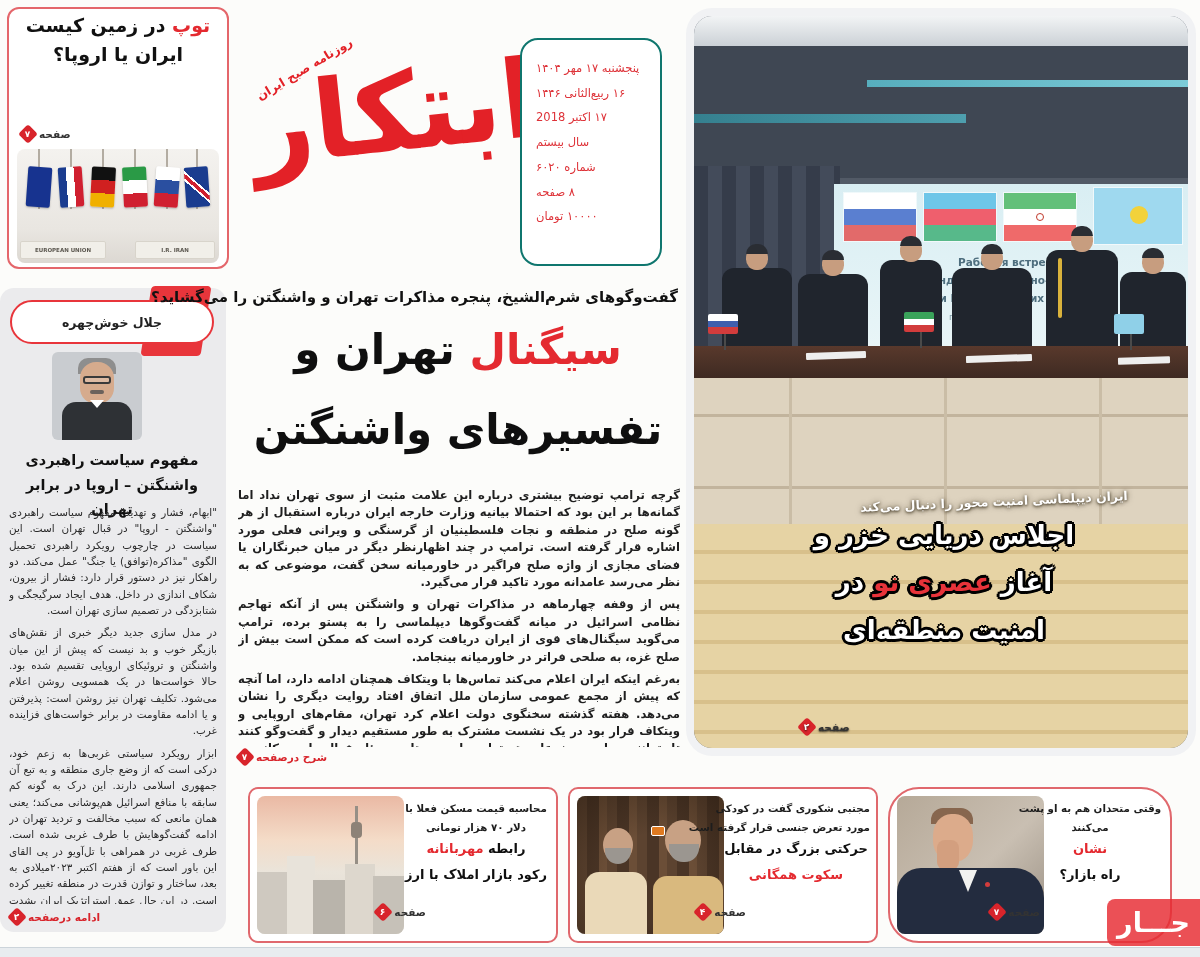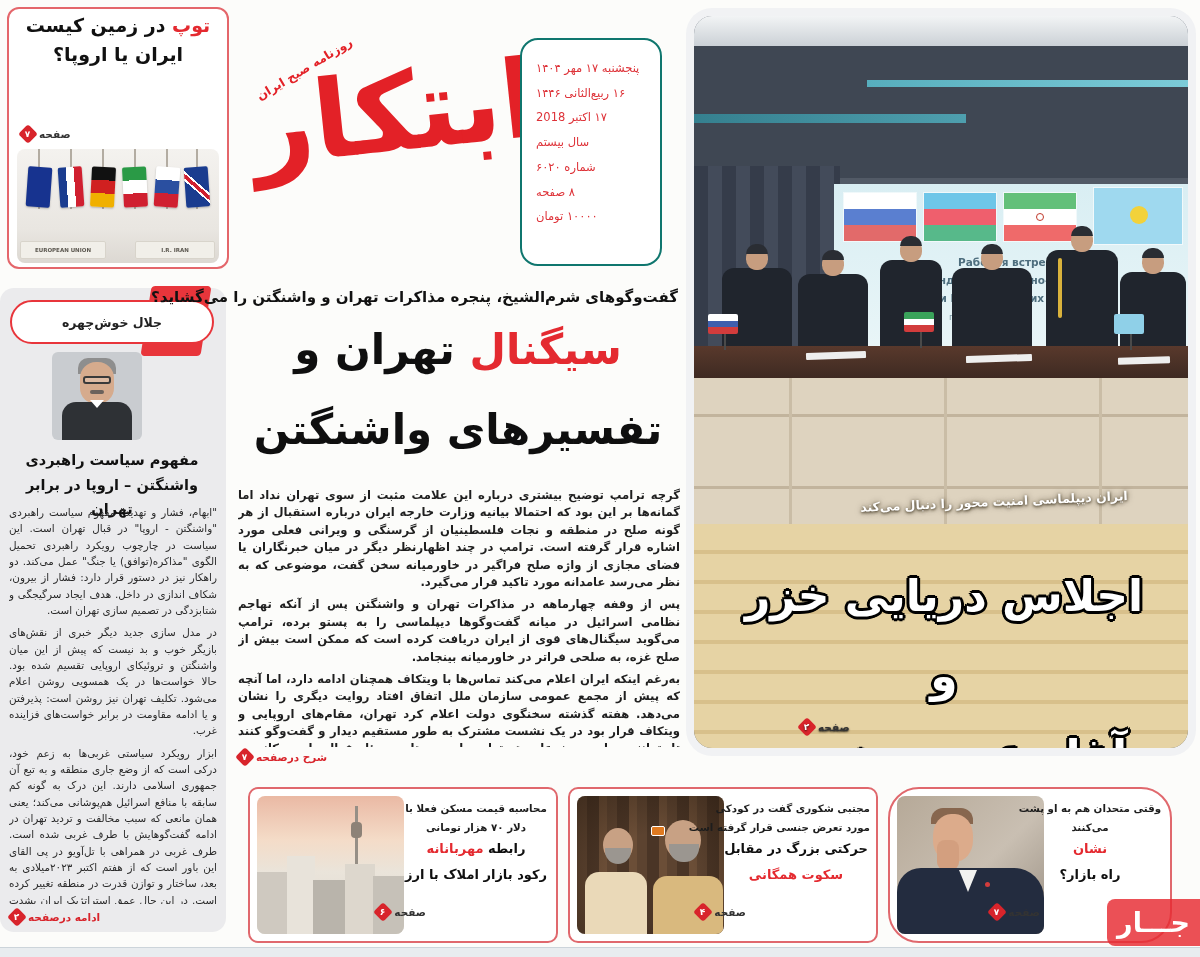--- a/index.html
+++ b/index.html
@@ -96,21 +96,21 @@
   .floor{position:absolute;left:0;top:508px;width:100%;height:224px;
          background:repeating-linear-gradient(180deg,#e6d3a4 0 26px,#d8c08b 26px 30px);}
   .mini-flag{position:absolute;width:30px;height:20px;border-radius:2px;}
   .mf-pole{position:absolute;width:2px;height:34px;background:#4a4a4a;}
   .mf-ru{background:linear-gradient(180deg,#fff 33%,#3f5fae 33% 66%,#d23c3c 66%);}
   .mf-ir{background:linear-gradient(180deg,#3aa35a 33%,#fff 33% 66%,#d23c3c 66%);}
   .mf-kz{background:#8fd0e8;}
   .ph-caption{position:absolute;left:120px;top:478px;width:360px;text-align:center;color:#fff;
               font-size:12.5px;font-weight:bold;transform:rotate(-2.5deg);
               text-shadow:0 1px 3px rgba(40,30,10,.9),0 0 6px rgba(40,30,10,.6);}
-  .ph-headline{position:absolute;left:30px;top:540px;width:440px;text-align:center;font-size:44px;font-weight:900;
+  .ph-headline{position:absolute;left:30px;top:496px;width:440px;text-align:center;font-size:26px;font-weight:900;
                color:#fff;line-height:1.82;
                text-shadow:-2px -2px 0 #000,2px -2px 0 #000,-2px 2px 0 #000,2px 2px 0 #000,0 3px 0 #000,0 -3px 0 #000,3px 0 0 #000,-3px 0 0 #000;}
   .ph-headline .red{color:#e8333a;}
   .ph-badge{position:absolute;left:106px;top:704px;color:#fff;font-size:12px;font-weight:bold;
             text-shadow:0 1px 2px rgba(0,0,0,.8);}
   
   .bbox{position:absolute;top:787px;height:156px;border:2px solid #e0686d;border-radius:10px;background:#fff;padding-left:36px;}
   .b1{left:248px;width:310px;} .b2{left:568px;width:310px;} .b3{left:888px;width:284px;border-radius:31px;}
   .bphoto{position:absolute;left:7px;top:7px;width:147px;height:138px;border-radius:8px;overflow:hidden;}
   .btext{position:absolute;right:6px;top:10px;width:148px;text-align:center;}

